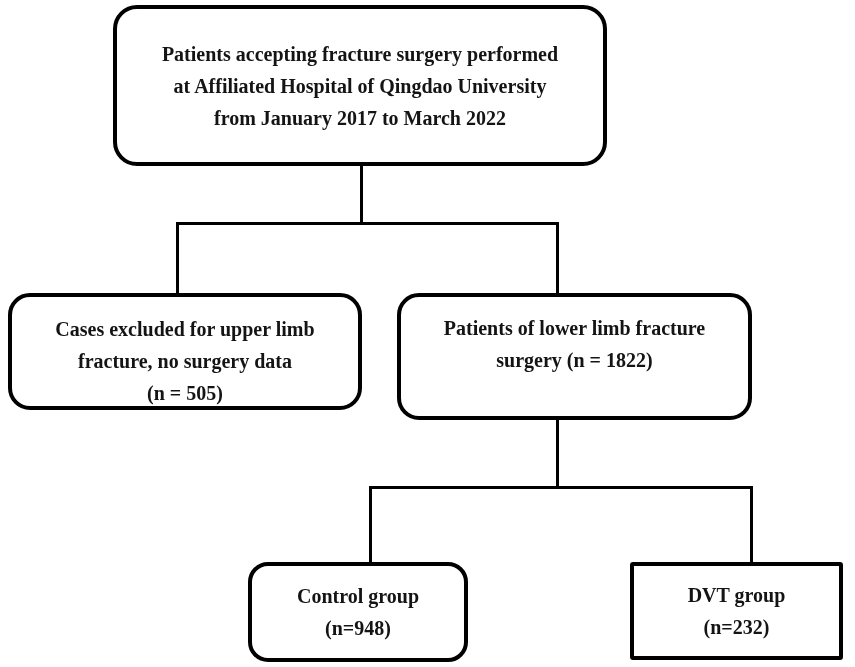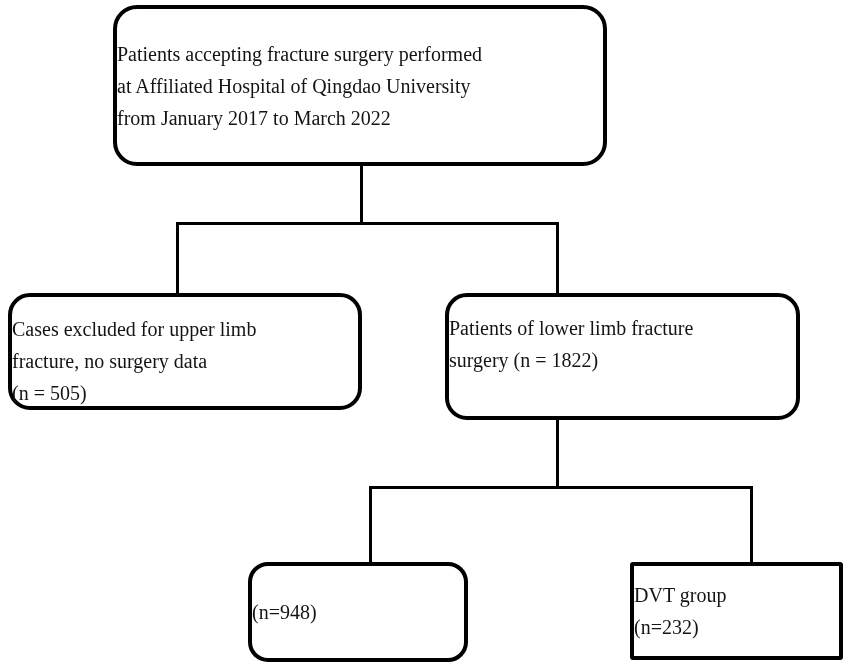--- a/index.html
+++ b/index.html
@@ -19,30 +19,31 @@
     position: absolute;
     box-sizing: border-box;
     border: 4px solid #000000;
     background: #ffffff;
     display: flex;
     align-items: center;
     justify-content: center;
   }
   .box-text {
     width: 100%;
-    font-weight: 400;
+    text-align: center;
+    font-weight: 700;
     color: #141414;
     font-size: 20px;
     line-height: 32px;
   }
   .box-text span { display: block; white-space: nowrap; }
 
   .box-total    { left: 113px; top: 5px;   width: 494px; height: 161px; border-radius: 24px; }
   .box-excluded { left: 8px;   top: 293px; width: 354px; height: 117px; border-radius: 22px; padding-top: 18px; }
-  .box-lower    { left: 397px; top: 293px; width: 355px; height: 127px; border-radius: 22px; padding-bottom: 26px; margin-left: 48px; }
+  .box-lower    { left: 397px; top: 293px; width: 355px; height: 127px; border-radius: 22px; padding-bottom: 26px; }
   .box-control  { left: 248px; top: 562px; width: 220px; height: 100px; border-radius: 20px; }
   .box-dvt      { left: 630px; top: 562px; width: 213px; height: 98px;  border-radius: 3px; }
 
   .line {
     position: absolute;
     background: #000000;
   }
   .v { width: 3px; }
   .h { height: 3px; }
 
@@ -87,20 +88,21 @@
 
   <div class="box box-lower">
     <div class="box-text">
       <span>Patients of lower limb fracture</span>
       <span>surgery (n = 1822)</span>
     </div>
   </div>
 
   <div class="box box-control">
     <div class="box-text">
+      <span>Control group</span>
       <span>(n=948)</span>
     </div>
   </div>
 
   <div class="box box-dvt">
     <div class="box-text">
       <span>DVT group</span>
       <span>(n=232)</span>
     </div>
   </div>

